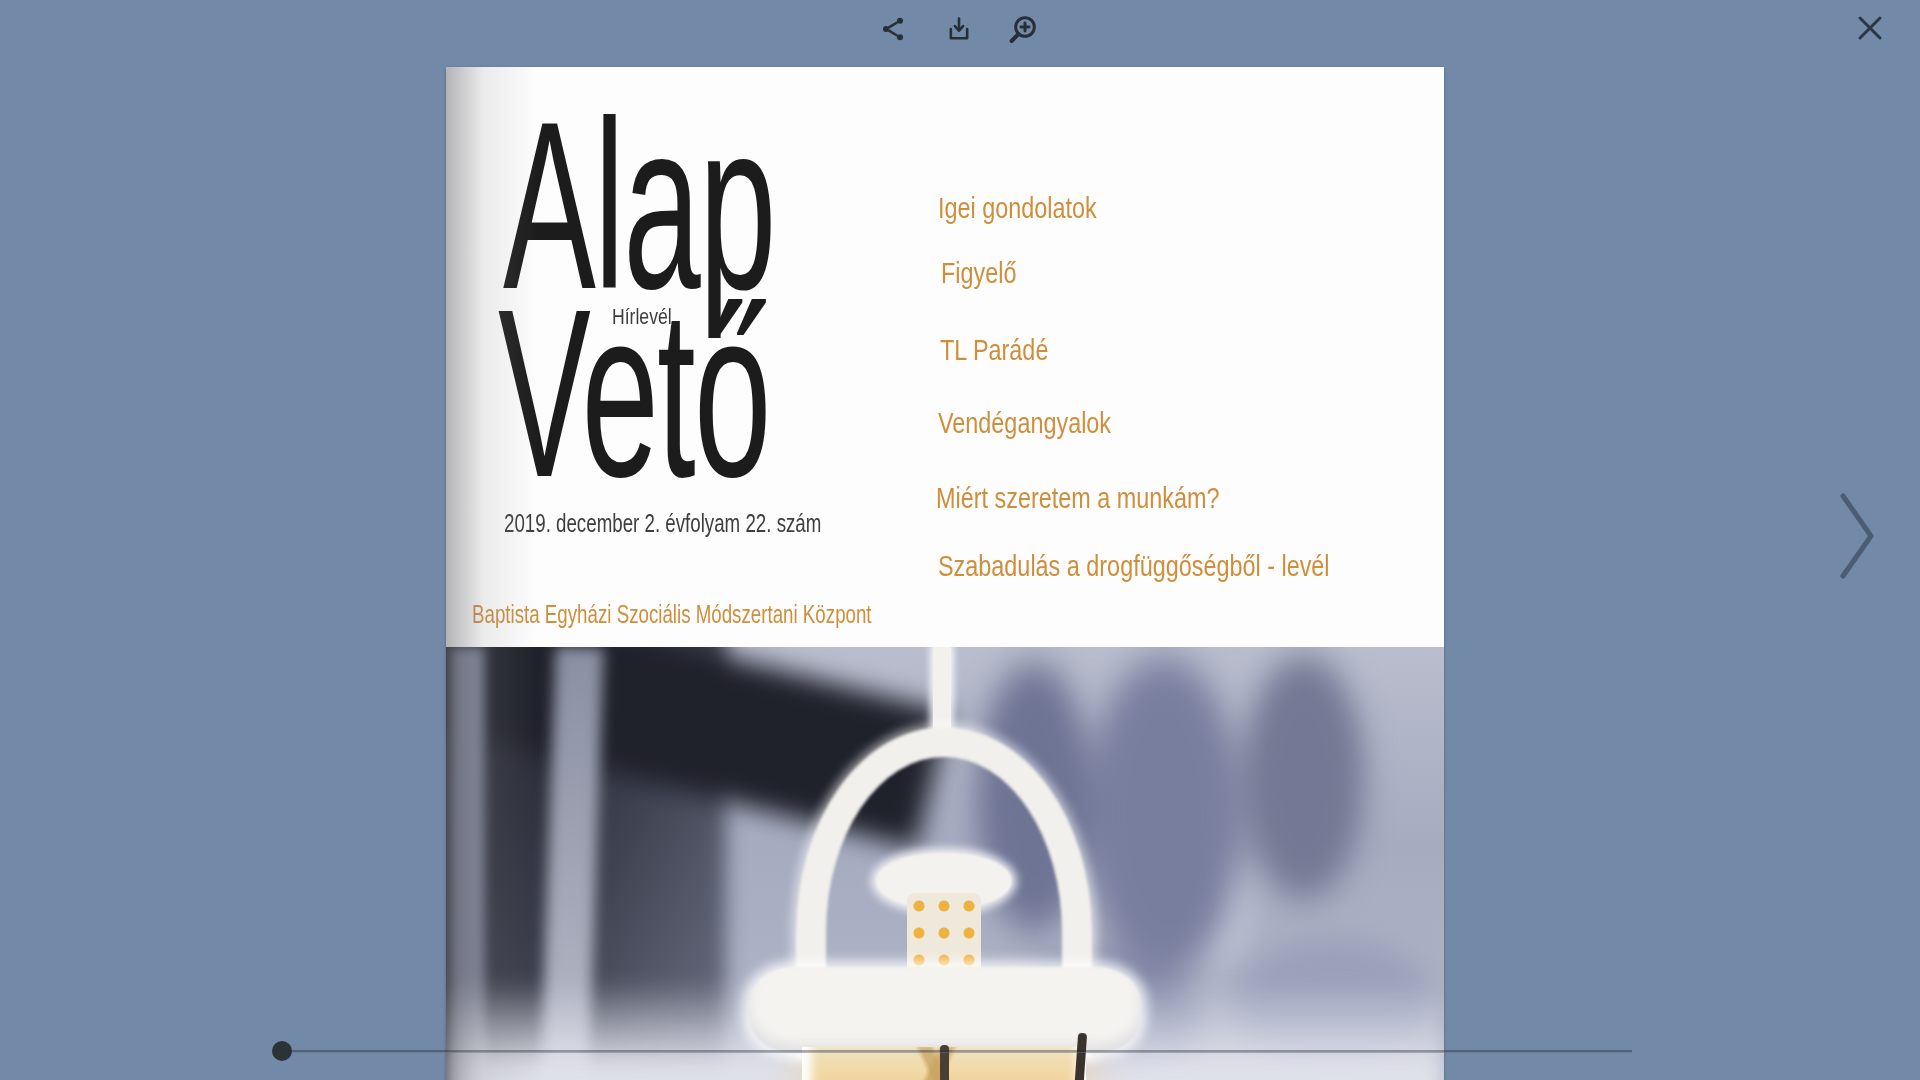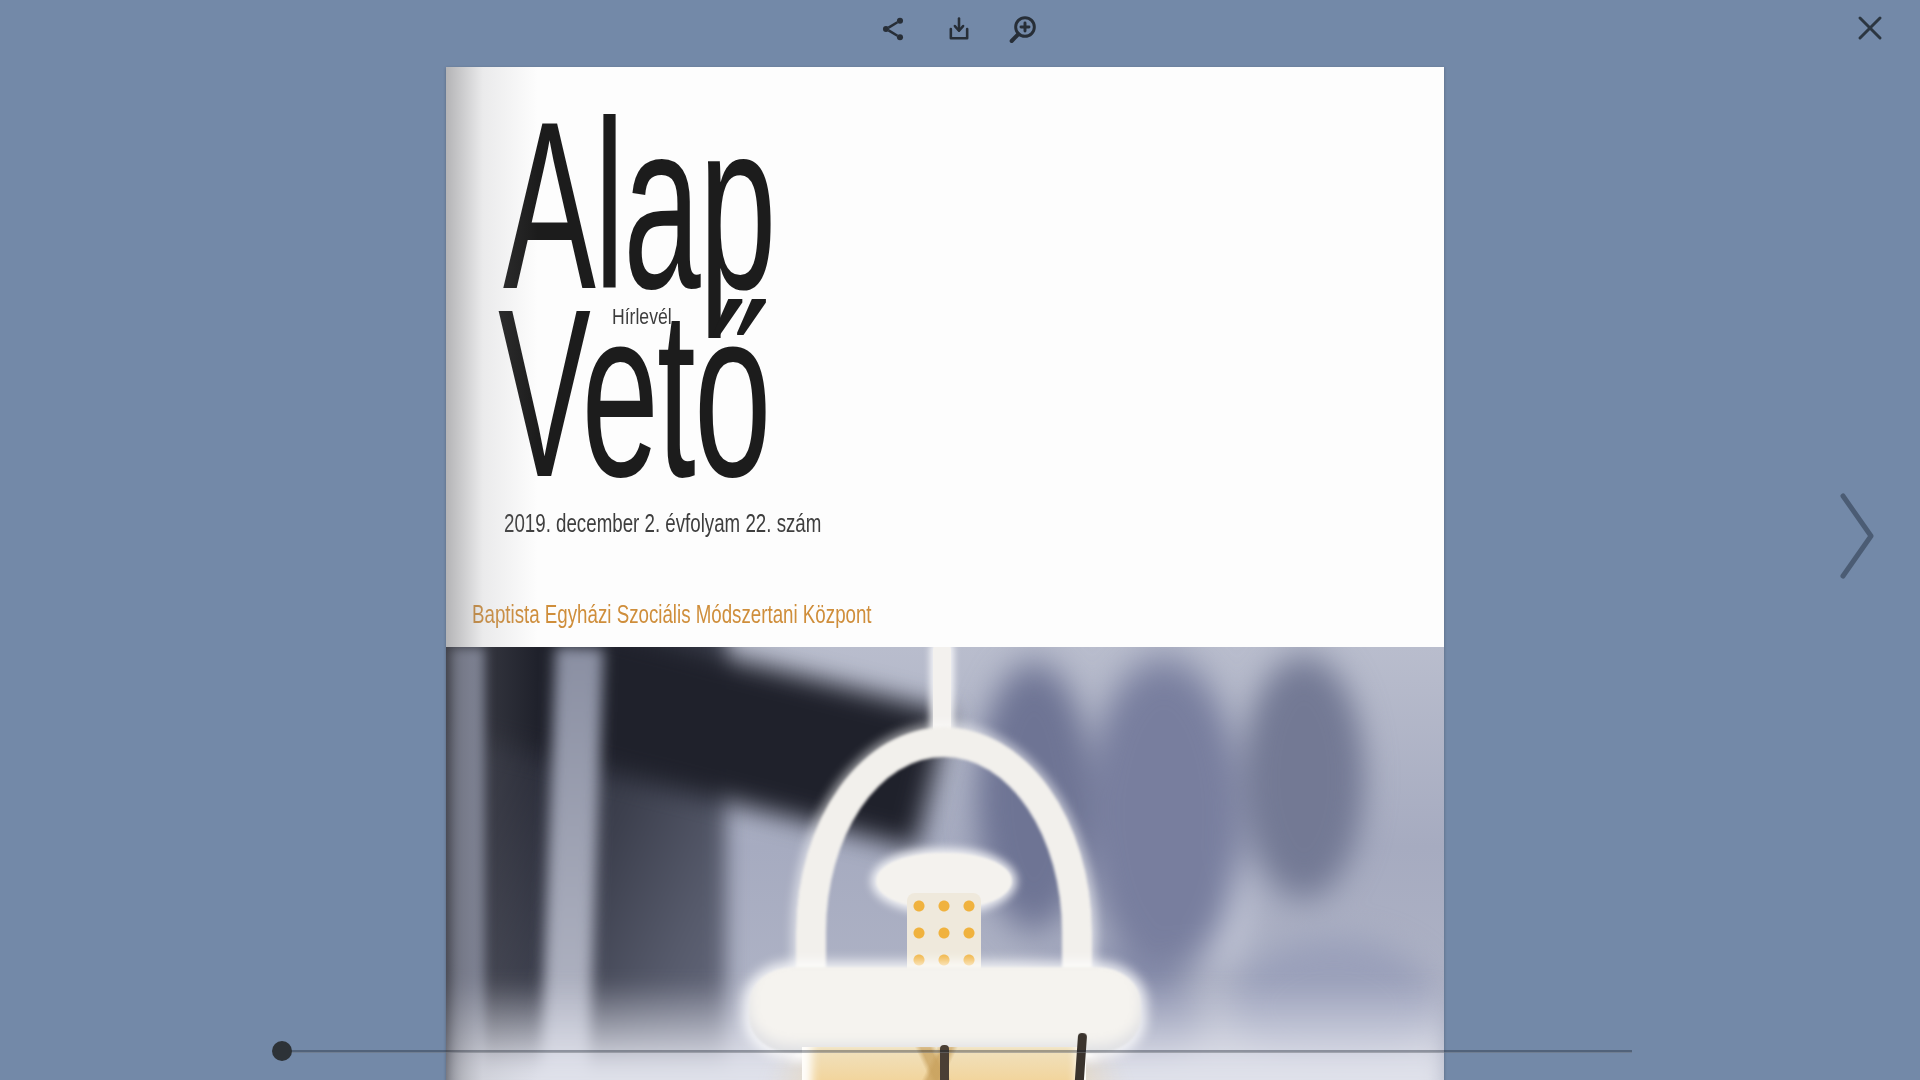--- a/index.html
+++ b/index.html
@@ -140,20 +140,28 @@
   </button>
 
   <div class="page">
 
     <span class="t title-line" id="title1">Alap</span>
     <span class="t title-line" id="title2">Vető</span>
     <span class="t subtitle">Hírlevél</span>
     <span class="t issue">2019. december  2. évfolyam 22. szám</span>
     <span class="t org">Baptista Egyházi Szociális Módszertani Központ</span>
 
+    <div class="toc">
+      <span class="toc-item">Igei gondolatok</span>
+      <span class="toc-item">Figyelő</span>
+      <span class="toc-item">TL Parádé</span>
+      <span class="toc-item">Vendégangyalok</span>
+      <span class="toc-item">Miért szeretem a munkám?</span>
+      <span class="toc-item">Szabadulás a drogfüggőségből - levél</span>
+    </div>
 
     <div class="photo" title="Frost-covered lantern with a warm glowing light hanging in a snowy winter scene">
       <div class="ph-sky"></div>
       <div class="ph-trees"></div>
       <div class="ph-wall"></div>
       <div class="ph-eave"></div>
       <div class="ph-post1"></div>
       <div class="ph-post2"></div>
       <div class="ph-snow"></div>
       <div class="ph-glow"></div>

